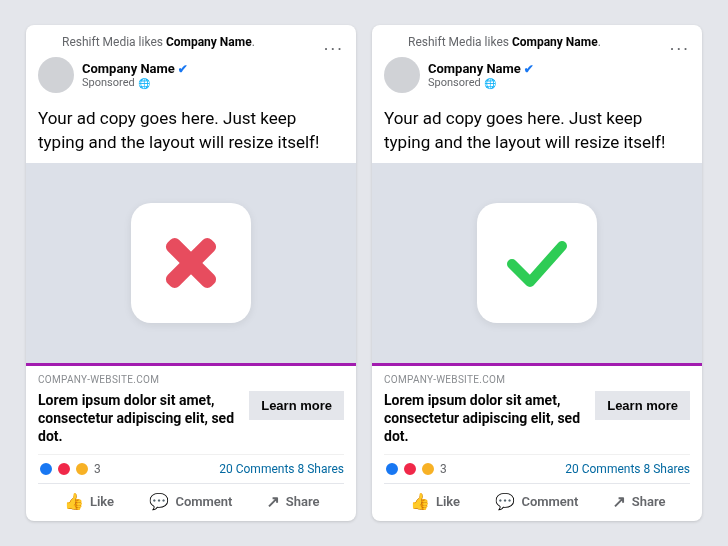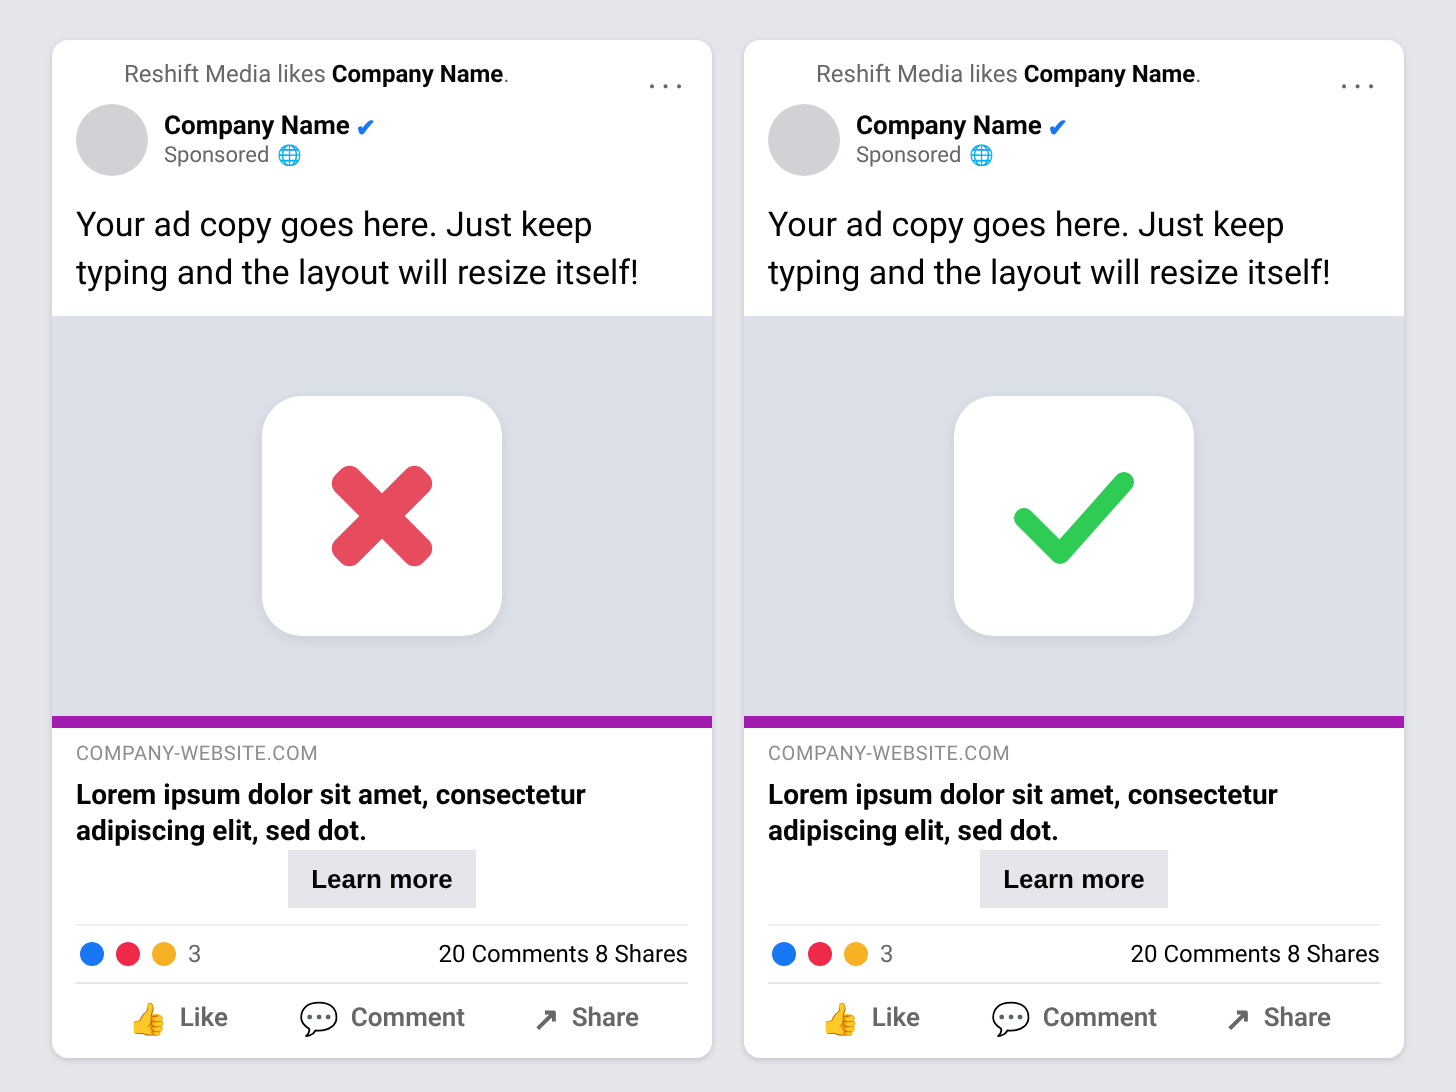--- a/index.html
+++ b/index.html
@@ -129,35 +129,34 @@
       position: relative;
       width: 70px;
       height: 70px;
     }
     .check-mark svg {
       width: 70px;
       height: 70px;
     }
     .card-bottom {
       padding: 8px 12px 0;
-      border-top: 6px solid #a21caf;
+      border-top: 3px solid #a21caf;
     }
     .website-url {
       font-size: 10px;
       color: #8a8d91;
       text-transform: uppercase;
       letter-spacing: 0.3px;
       margin-bottom: 2px;
     }
     .ad-footer {
       display: flex;
-      align-items: center;
+      align-items: flex-start;
       justify-content: space-between;
       padding: 4px 0 8px;
-      flex-direction: column;
     }
     .ad-headline {
       font-size: 14px;
       font-weight: 700;
       color: #050505;
       line-height: 1.3;
       flex: 1;
       padding-right: 8px;
     }
     .learn-more-btn {
@@ -196,21 +195,21 @@
     }
     .dot-blue { background: #1877f2; }
     .dot-red { background: #f02849; }
     .dot-yellow { background: #f7b125; }
     .reactions-count {
       font-size: 12px;
       color: #65676b;
     }
     .comments-shares {
       font-size: 12px;
-      color: #000000;
+      color: #0369a1;
     }
     .actions-bar {
       display: flex;
       border-top: 1px solid #e4e6eb;
       padding: 2px 0 4px;
     }
     .action-btn {
       flex: 1;
       display: flex;
       align-items: center;

